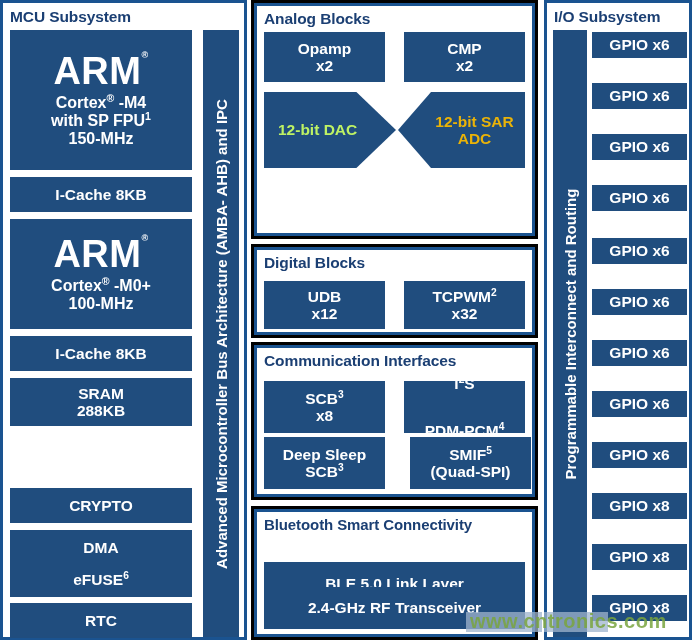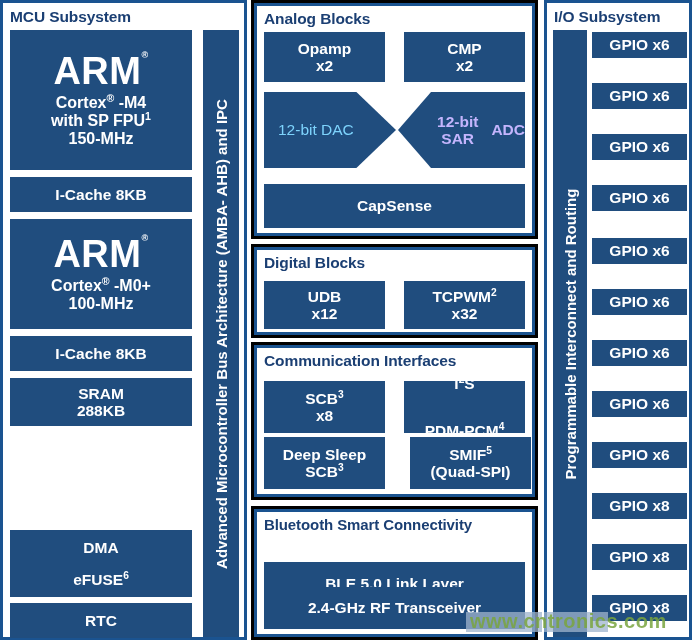--- a/index.html
+++ b/index.html
@@ -30,26 +30,26 @@
 
   sup{font-size:0.66em;vertical-align:super;line-height:0;}
 
   
   .vbar{position:absolute;background:#204d7e;color:#fff;font-weight:bold;}
   .vbar span{position:absolute;left:50%;top:50%;
              transform:translate(-50%,-50%) rotate(-90deg);
              white-space:nowrap;font-size:15px;}
 
   
-  .dac{position:absolute;background:#204d7e;color:#7dd3fc;font-weight:normal;
+  .dac{position:absolute;background:#204d7e;color:#bef264;font-weight:bold;
        font-size:15.5px;display:flex;align-items:center;
        justify-content:flex-start;padding-left:14px;box-sizing:border-box;
        clip-path:polygon(0 0, 70% 0, 100% 50%, 70% 100%, 0 100%);}
-  .adc{position:absolute;background:#204d7e;color:#c4b5fd;font-weight:bold;
-       font-size:15.5px;display:flex;align-items:center;
+  .adc{position:absolute;background:#204d7e;color:#eab308;font-weight:bold;
+       font-size:15.5px;display:flex;flex-direction:column;align-items:center;
        justify-content:center;text-align:center;line-height:1.12;
        padding-left:26px;box-sizing:border-box;
        clip-path:polygon(26% 0, 100% 0, 100% 100%, 26% 100%, 0 50%);}
 
   
   .wm{position:absolute;font-size:20px;font-weight:bold;color:#7aa53f;
       opacity:.85;letter-spacing:.5px;white-space:nowrap;
       font-family:"Liberation Sans","DejaVu Sans",sans-serif;}
   .wmbox{position:absolute;background:#9fb4cd;opacity:.75;}
 </style>
@@ -82,20 +82,23 @@
   <div class="blk" style="left:10px;top:336px;width:182px;height:35px;">
     <span>I-Cache 8KB</span>
   </div>
 
   <div class="blk" style="left:10px;top:378px;width:182px;height:48px;">
     <span>SRAM</span>
     <span class="l2">288KB</span>
   </div>
 
 
+  <div class="blk" style="left:10px;top:488px;width:182px;height:35px;">
+    <span>CRYPTO</span>
+  </div>
 
   <div class="blk" style="left:10px;top:530px;width:182px;height:35px;">
     <span>DMA</span>
   </div>
 
   <div class="blk" style="left:10px;top:562px;width:182px;height:35px;">
     <span>eFUSE<sup>6</sup></span>
   </div>
 
   <div class="blk" style="left:10px;top:603px;width:182px;height:35px;">
@@ -120,23 +123,20 @@
   </div>
 
   <div class="dac" style="left:264px;top:92px;width:132px;height:76px;">
     <span>12-bit DAC</span>
   </div>
   <div class="adc" style="left:398px;top:92px;width:127px;height:76px;">
     <span>12-bit SAR</span>
     <span class="l2">ADC</span>
   </div>
 
-  <div class="blk" style="left:264px;top:184px;width:261px;height:44px;">
-    <span>CapSense</span>
-  </div>
 
   <div class="panel blue shadow" style="left:254px;top:247px;width:281px;height:88px;">
     <div class="ptitle" style="left:7px;top:4px;">Digital Blocks</div>
   </div>
 
   <div class="blk" style="left:264px;top:281px;width:121px;height:48px;">
     <span>UDB</span>
     <span class="l2">x12</span>
   </div>
   <div class="blk" style="left:404px;top:281px;width:121px;height:48px;">

